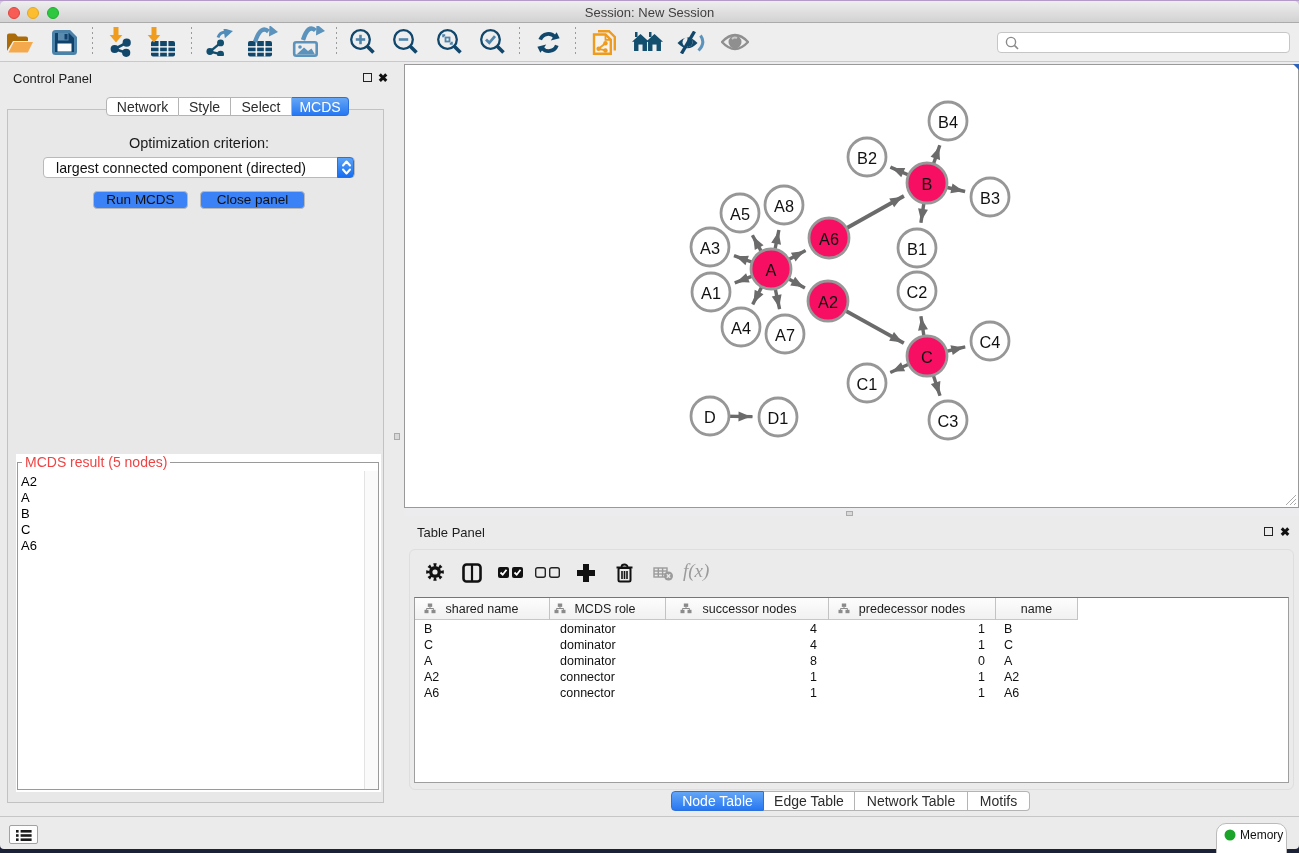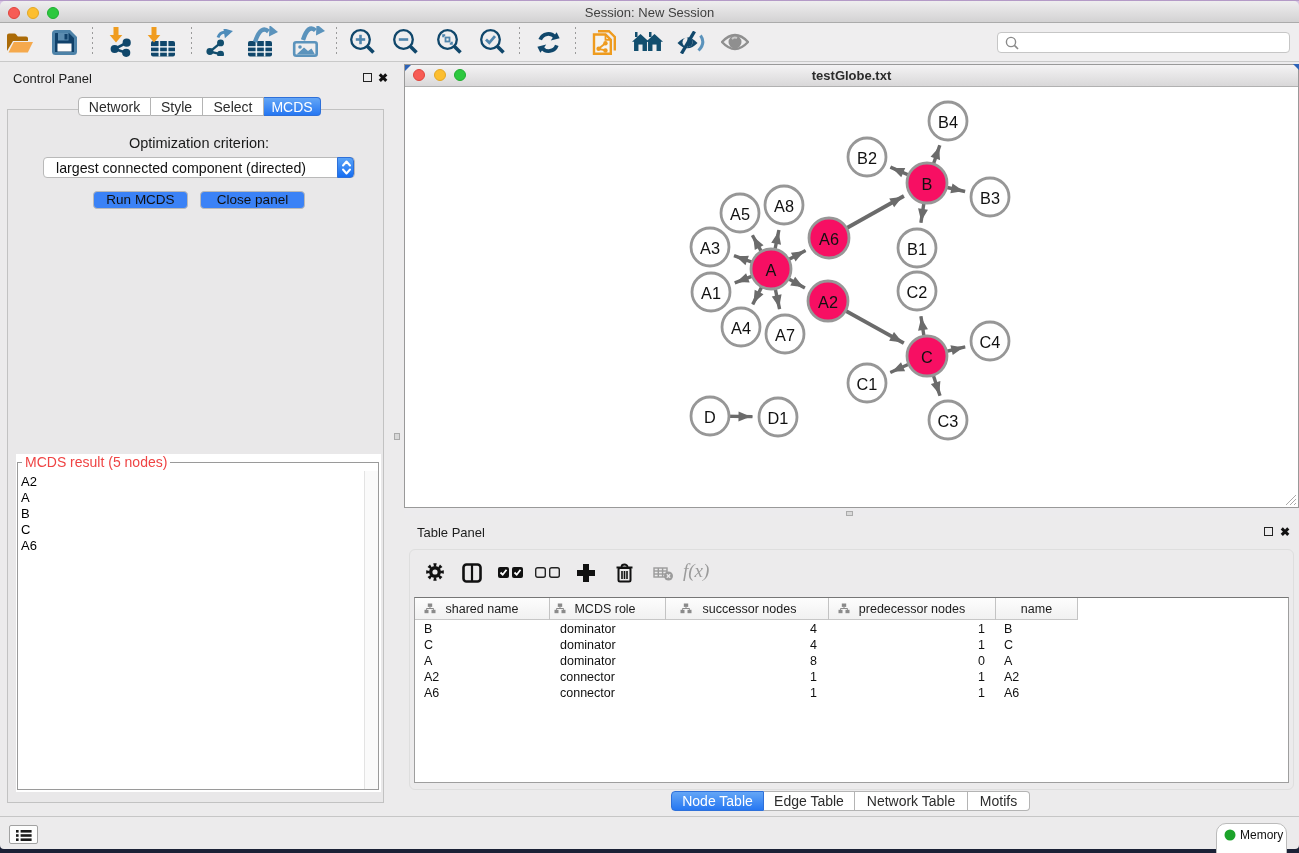--- a/index.html
+++ b/index.html
@@ -31,21 +31,21 @@
   border:1px solid #c6c6c6; border-radius:4px; }
 
 
 #cpanel { left:0; top:62px; width:391px; height:756px; background:#ecebec; }
 #cp-title { position:absolute; left:13px; top:9px; font-size:13px; color:#1d1d1d;}
 .hdr-float { position:absolute; width:9px; height:9px; border:1.5px solid #222; }
 .hdr-x { position:absolute; font-size:12px; font-weight:bold; color:#111; }
 #cp-tabs { position:absolute; left:78px; top:35px; height:19px; display:flex; z-index:2; }
 .tab { height:19px; font-size:14px; color:#2c2c2c; background:#fff; border:1px solid #b4b4b4;
   display:flex; align-items:center; justify-content:center; border-left:none;}
-.tab.first { border-left:1px solid #b4b4b4; border-radius:4px 0 0 4px;}
+.tab.first { border-left:1px solid #b4b4b4; border-radius:4px 0 0 4px;margin-left:28px;}
 .tab.sel { background:linear-gradient(#64a6f6,#2677f2); color:#fff; border-color:#2e70d9;
   border-radius:0 4px 4px 0;}
 #cp-box { position:absolute; left:7px; top:47px; width:377px; height:694px;
   background:#e9e8e9; border:1px solid #c2c2c2; }
 #opt-label { position:absolute; left:43px; width:312px; top:73px; text-align:center; font-size:14.5px; color:#1a1a1a;}
 #combo { position:absolute; left:43px; top:95px; width:312px; height:21px; background:#fff;
   border:1px solid #b9b9b9; border-radius:4px; font-size:14.2px; color:#111; line-height:20px; padding-left:12px;}
 #combo-btn { position:absolute; right:0px; top:-1px; width:17px; height:21px; border-radius:0 4px 4px 0;
   background:linear-gradient(#5aa3f7,#156df2); border:1px solid #2e70d9; }
 .btn { position:absolute; height:18px; background:#3b82f6; border:1px solid #b9b9b9; border-radius:4px;
@@ -256,29 +256,20 @@
     <div id="mcds-list">A2<br>A<br>B<br>C<br>A6</div>
     <div id="mcds-scroll"></div>
   </div>
 </div>
 
 <div class="abs" id="vdivider">
     <div id="vdiv-grip"></div>
   </div>
 
 <div class="abs" id="netwin">
-  <div id="net-titlebar">
-    <svg style="position:absolute;left:0;top:0" width="6" height="6">
-        <path d="M0,0 L6,0 L0,6 Z" fill="#2d63b8"></path>
-      </svg>
-    <div class="tl r" style="left:8px; top:4px;"></div>
-    <div class="tl y" style="left:29px; top:4px;"></div>
-    <div class="tl g" style="left:49px; top:4px;"></div>
-    <div id="net-title">testGlobe.txt</div>
-  </div>
   <div id="net-canvas">
     <svg id="graph" width="893" height="420" viewBox="0 0 893 420">
       <defs>
           <marker id="arr" markerUnits="userSpaceOnUse" markerWidth="16" markerHeight="11" refX="14.5" refY="5.5" orient="auto">
             <path d="M0.5,0.5 Q8,4 15,5.5 Q8,7 0.5,10.5 z" fill="#6b6b6b"></path>
           </marker>
         </defs>
       <line x1="366.0" y1="182.0" x2="347.4" y2="148.3" stroke="#6b6b6b" stroke-width="3.4" marker-end="url(#arr)"></line>
       <line x1="366.0" y1="182.0" x2="373.9" y2="143.0" stroke="#6b6b6b" stroke-width="3.4" marker-end="url(#arr)"></line>
       <line x1="366.0" y1="182.0" x2="329.0" y2="168.7" stroke="#6b6b6b" stroke-width="3.4" marker-end="url(#arr)"></line>

